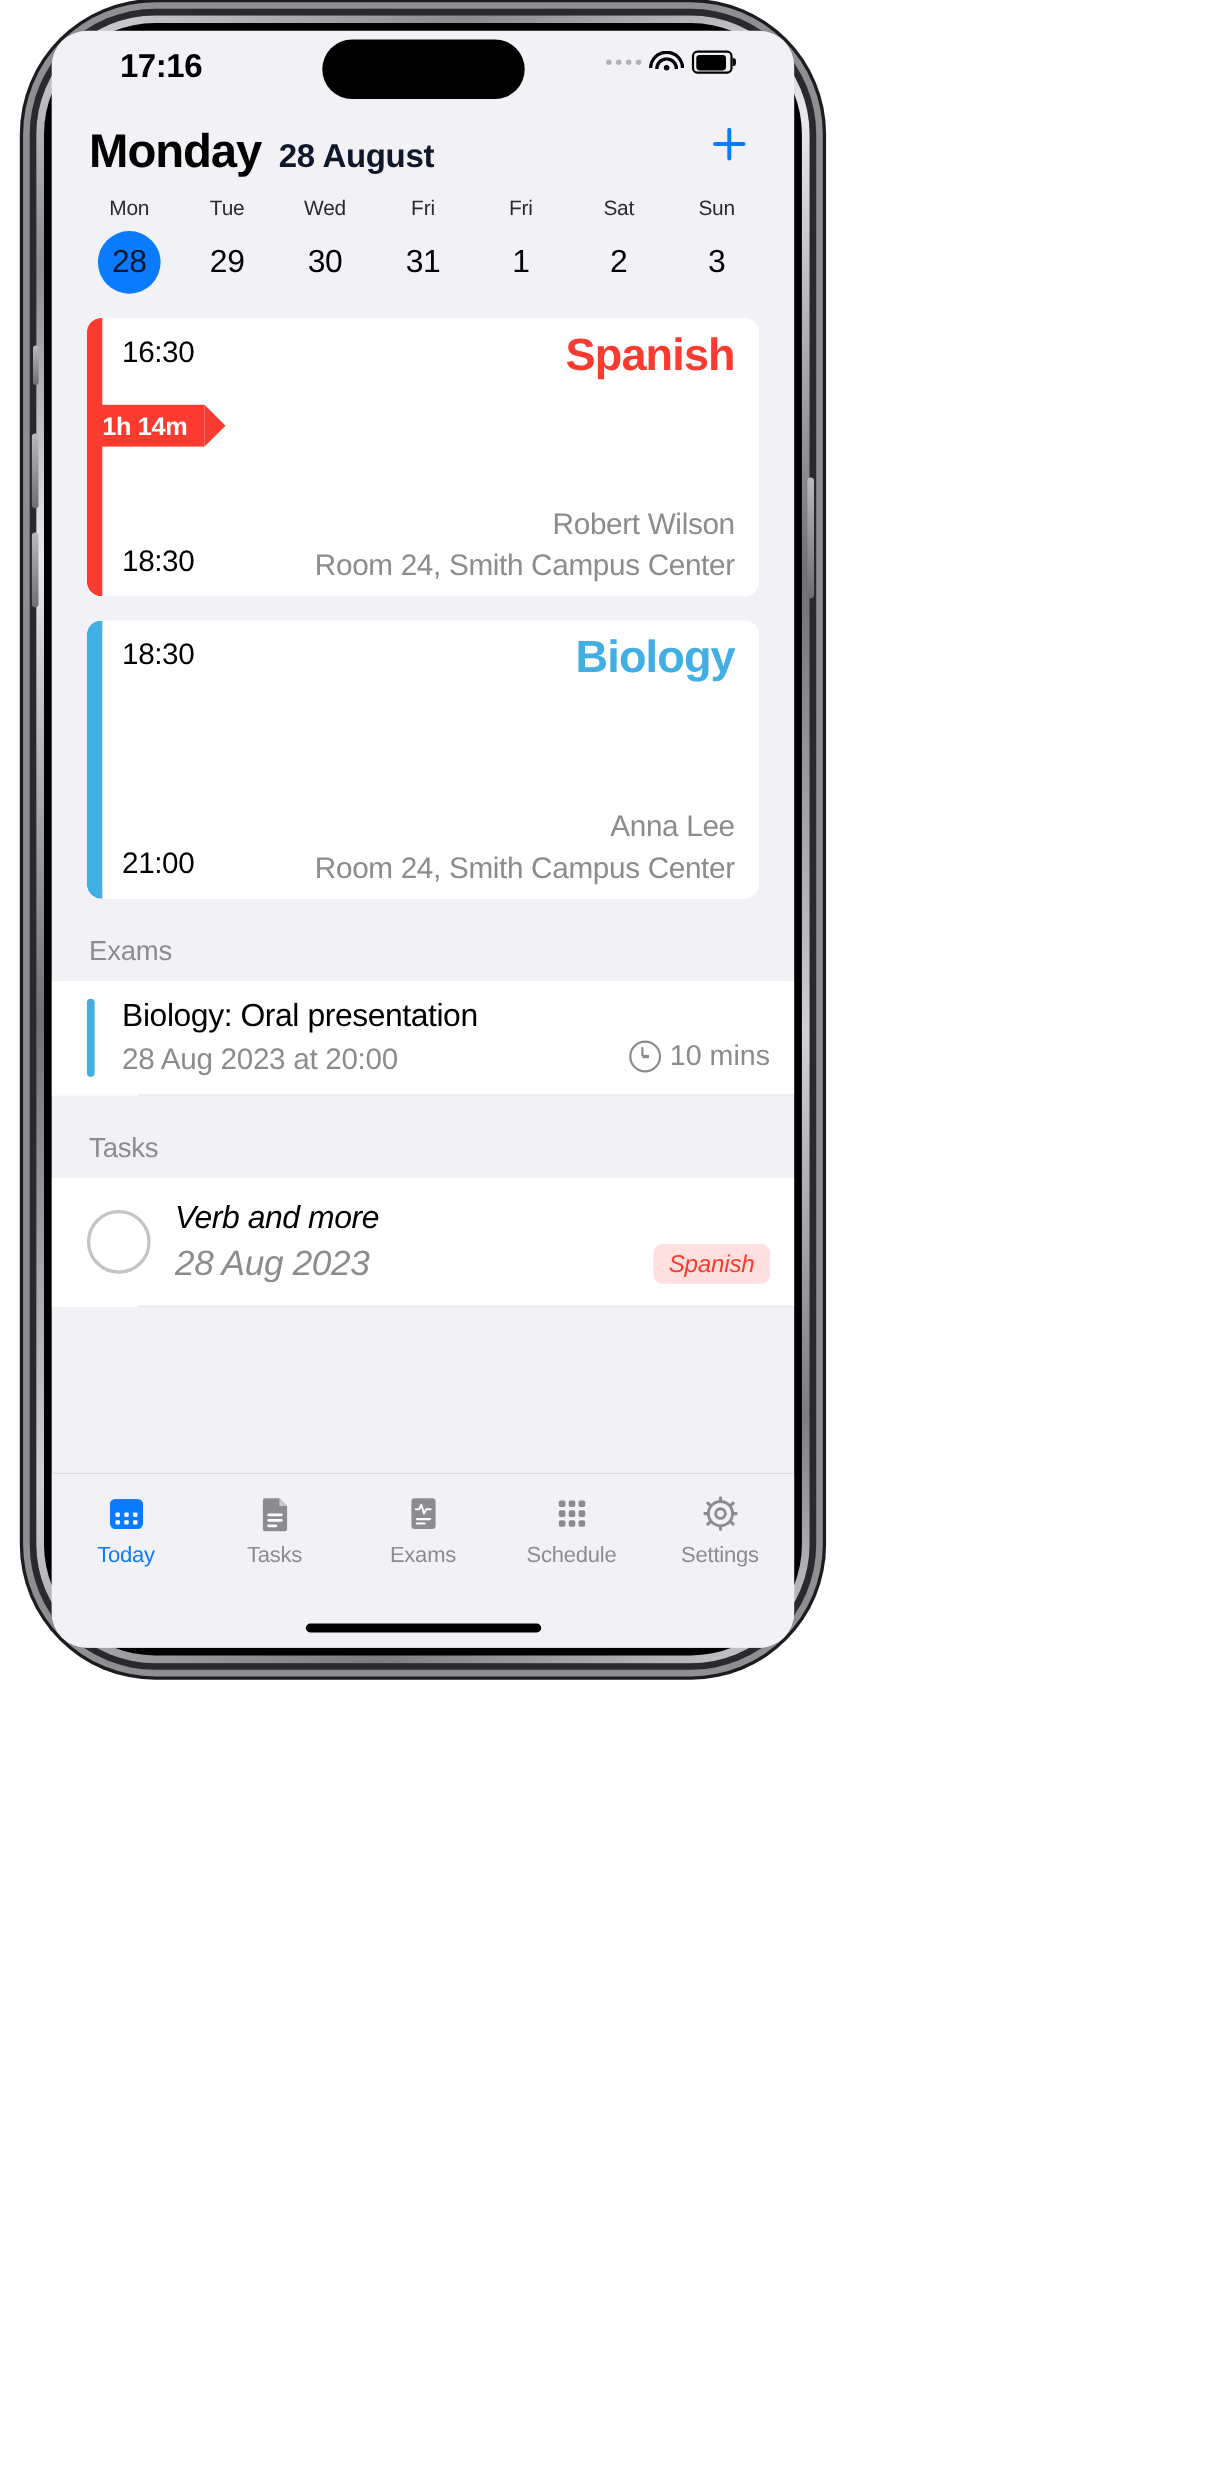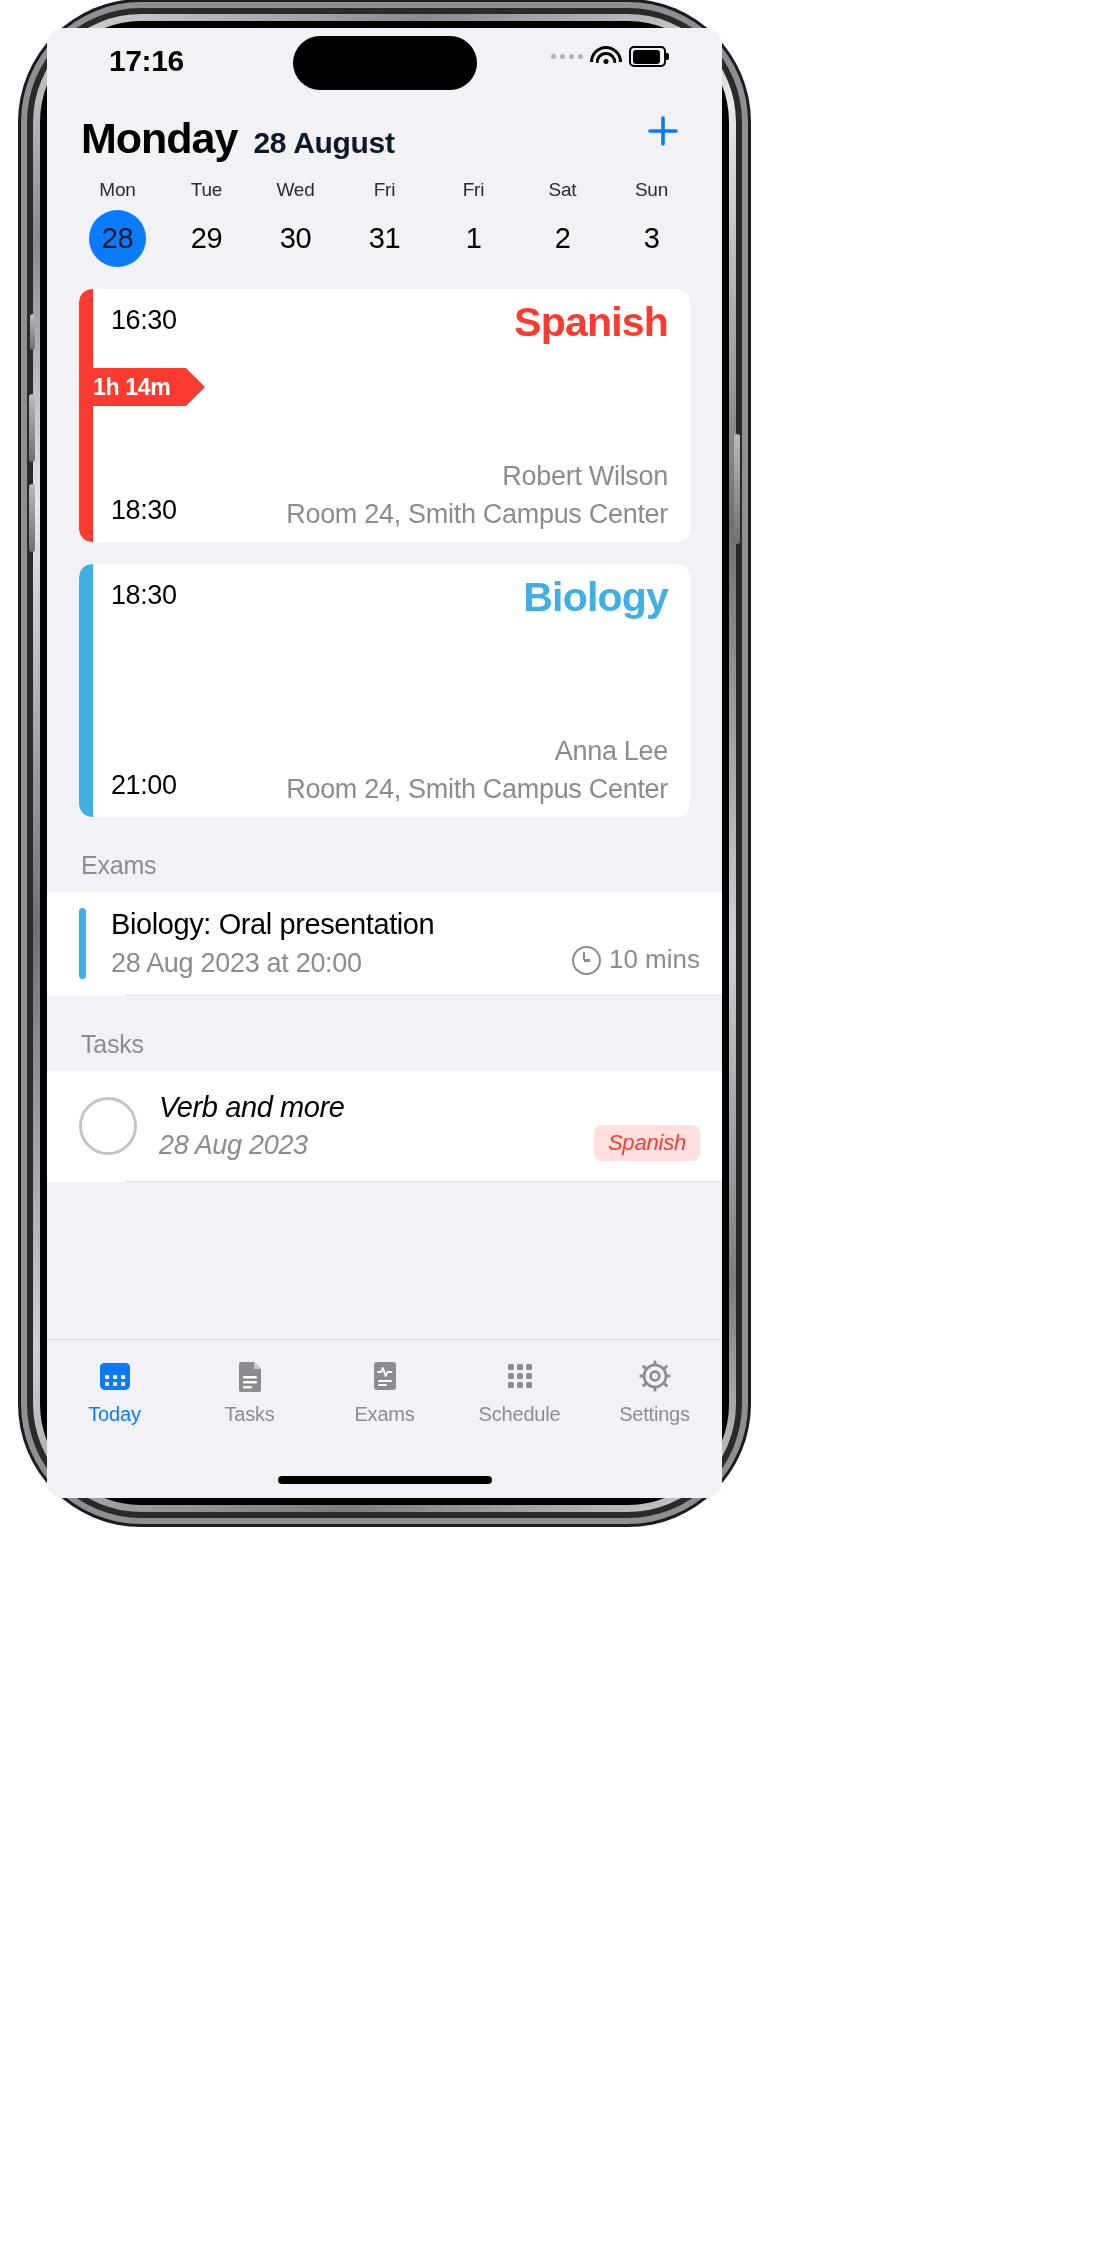--- a/index.html
+++ b/index.html
@@ -13,21 +13,21 @@
     box-shadow:0 0 0 6px #2a2a2c, 0 0 0 12px #8e8e93, 0 0 0 15px #1c1c1e;
   }
   .titanium{
     position:absolute;inset:0;border-radius:108px;
     background:linear-gradient(150deg,#d8d8dc 0%, #8a8a8f 12%, #e9e9ed 26%, #6f6f74 48%, #cfcfd4 70%, #7c7c81 88%, #d0d0d5 100%);
     padding:7px;box-sizing:border-box;
   }
   .bezel{position:absolute;inset:7px;border-radius:101px;background:#000;}
   .screen{
     position:absolute;left:14px;top:14px;right:14px;bottom:14px;
-    border-radius:16px;background:#f1f1f6;overflow:hidden;
+    border-radius:32px;background:#f1f1f6;overflow:hidden;
   }
   
   .btn-side{position:absolute;background:linear-gradient(180deg,#b9b9be,#6e6e73);border-radius:3px;}
   .btn-silent{left:-3px;top:300px;width:5px;height:36px;}
   .btn-volup{left:-4px;top:380px;width:6px;height:68px;}
   .btn-voldn{left:-4px;top:470px;width:6px;height:68px;}
   .btn-power{right:-4px;top:420px;width:6px;height:110px;}
 
   
   .statusbar{position:relative;height:64px;}
@@ -107,21 +107,21 @@
   .exam-right{display:flex;align-items:flex-end;gap:8px;padding-bottom:4px;color:#8b8b90;font-size:26px;}
   .clock-ic{width:25px;height:25px;border:2.5px solid #8b8b90;border-radius:50%;position:relative;}
   .clock-ic::before{content:"";position:absolute;left:9px;top:4px;width:2.5px;height:8px;background:#8b8b90;}
   .clock-ic::after{content:"";position:absolute;left:10px;top:11px;width:6px;height:2.5px;background:#8b8b90;}
   .row-sep{height:1px;background:#e2e2e6;margin-left:78px;}
 
   .task-row{display:flex;align-items:center;padding:20px 22px 20px 32px;gap:22px;font-style:italic;}
   .checkbox{width:52px;height:52px;border-radius:50%;border:3px solid #c4c4c8;flex:0 0 52px;cursor:pointer;}
   .task-main{flex:1;}
   .task-title{font-size:29px;color:#000;letter-spacing:-0.4px;margin-bottom:6px;}
-  .task-sub{font-size:27px;color:#8b8b90;letter-spacing:-0.3px;}
+  .task-sub{font-size:32px;color:#8b8b90;letter-spacing:-0.3px;}
   .tag{
     align-self:flex-end;padding:5px 14px;border-radius:8px;font-size:22px;letter-spacing:-0.2px;
   }
 
   
   .tabbar{
     position:absolute;left:0;right:0;bottom:0;height:142px;background:#f1f1f6;
     border-top:1px solid #dcdce1;display:flex;align-items:flex-start;padding-top:16px;
   }
   .tab{flex:1;display:flex;flex-direction:column;align-items:center;gap:7px;cursor:pointer;}

